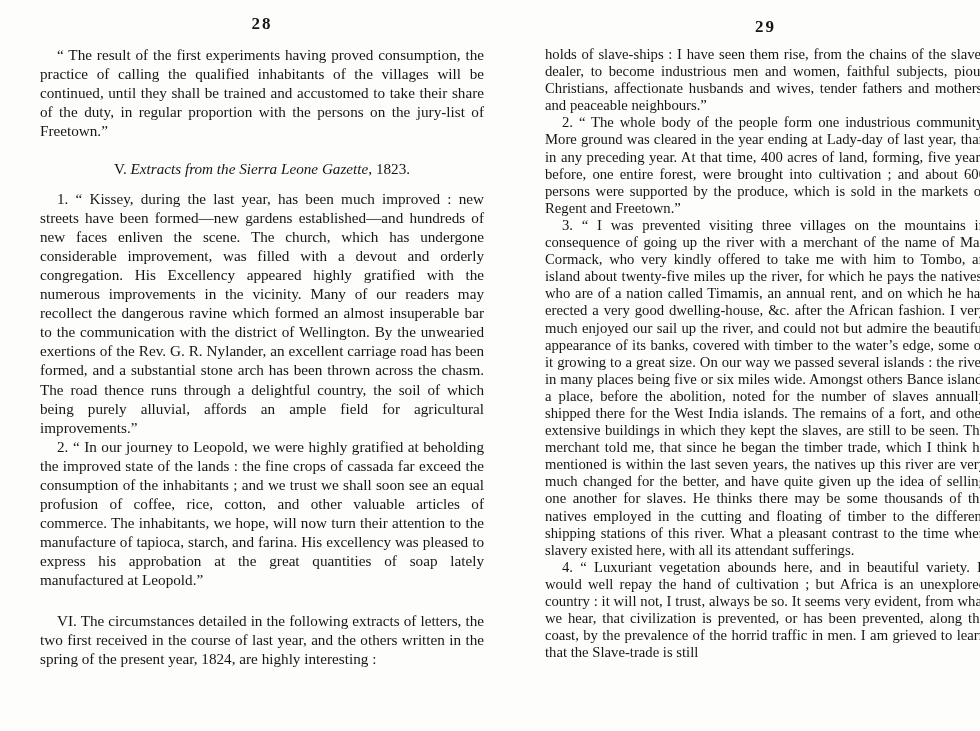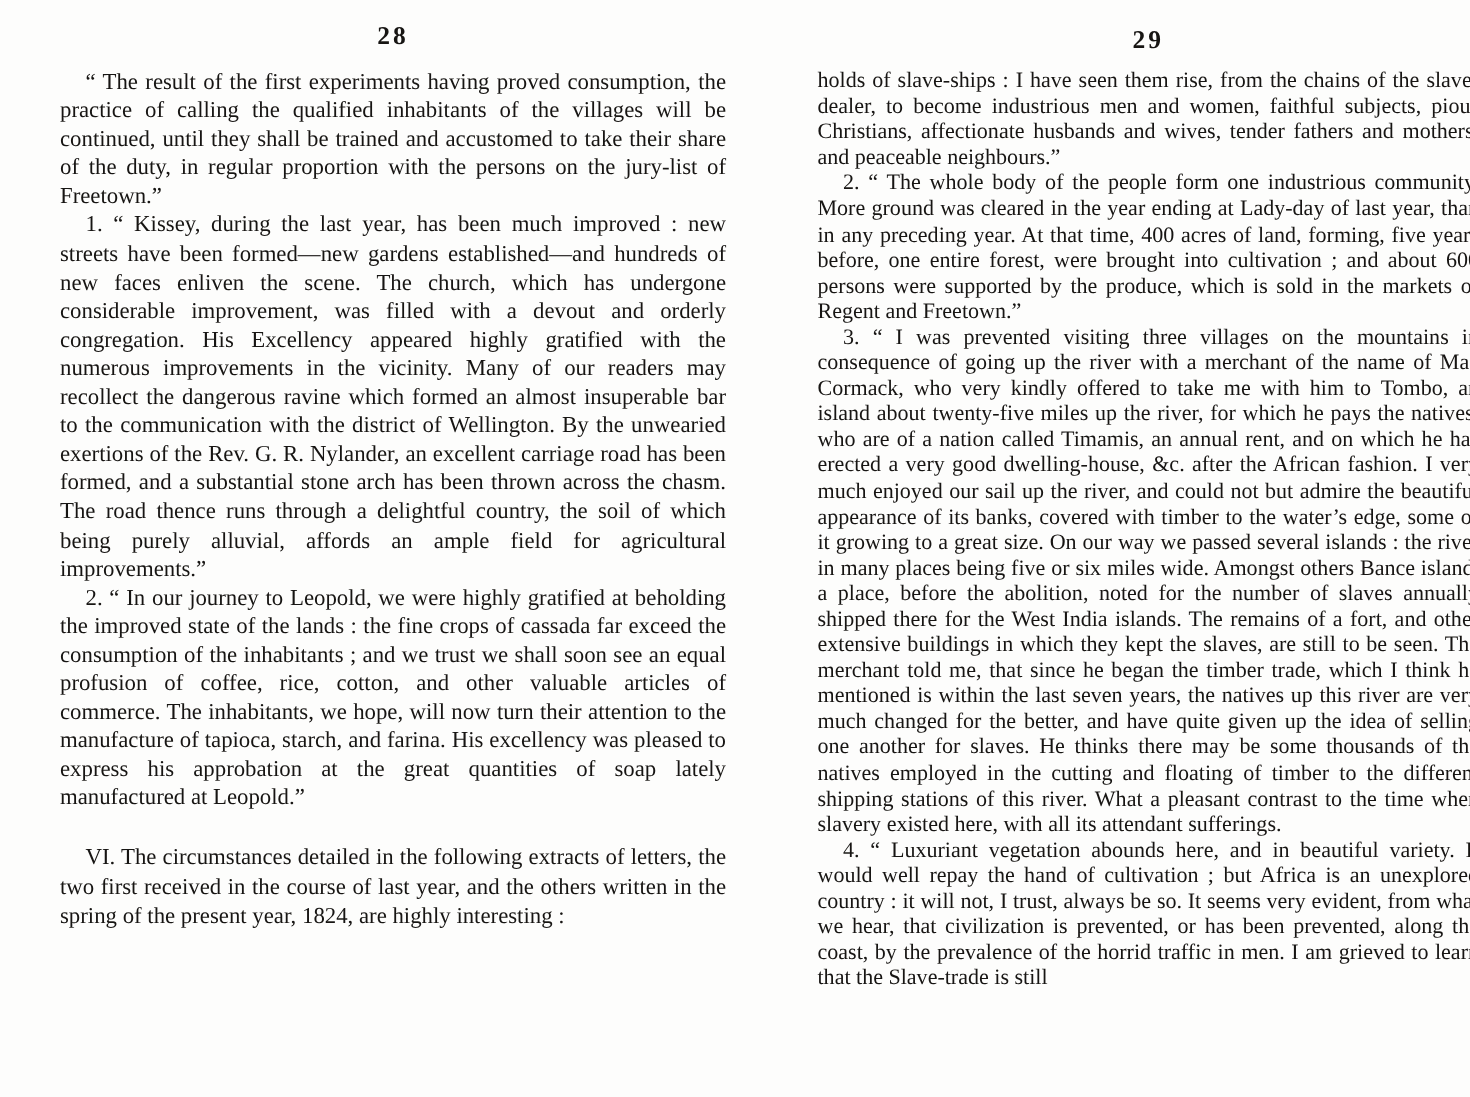--- a/index.html
+++ b/index.html
@@ -68,20 +68,23 @@
 </style>
 </head>
 <body>
 
 <div class="scan">
 
   <div class="page page-left">
     <div class="page-number">28</div>
     <div class="body-text">
       <p class="indent">“ The result of the first experiments having proved consumption, the practice of calling the qualified inhabitants of the villages will be continued, until they shall be trained and accustomed to take their share of the duty, in regular proportion with the persons on the jury-list of Freetown.”</p>
+      <p class="section-heading">
+        <span>V.  </span><span class="ital">Extracts from the Sierra Leone Gazette</span><span>, 1823.</span>
+      </p>
       <p class="indent">1. “ Kissey, during the last year, has been much improved :  new streets have been formed—new gardens established—and hundreds of new faces enliven the scene.  The church, which has undergone considerable improvement, was filled with a devout and orderly congregation.  His Excellency appeared highly gratified with the numerous improvements in the vicinity.  Many of our readers may recollect the dangerous ravine which formed an almost insuperable bar to the communication with the district of Wellington.  By the unwearied exertions of the Rev. G. R. Nylander, an excellent carriage road has been formed, and a substantial stone arch has been thrown across the chasm.  The road thence runs through a delightful country, the soil of which being purely alluvial, affords an ample field for agricultural improvements.”</p>
       <p class="indent">2. “ In our journey to Leopold, we were highly gratified at beholding the improved state of the lands :  the fine crops of cassada far exceed the consumption of the inhabitants ;  and we trust we shall soon see an equal profusion of coffee, rice, cotton, and other valuable articles of commerce.  The inhabitants, we hope, will now turn their attention to the manufacture of tapioca, starch, and farina.  His excellency was pleased to express his approbation at the great quantities of soap lately manufactured at Leopold.”</p>
       <p class="indent para-vi">VI.  The circumstances detailed in the following extracts of letters, the two first received in the course of last year, and the others written in the spring of the present year, 1824, are highly interesting :</p>
 
     </div>
   </div>
 
   <div class="page page-right">
     <div class="page-number">29</div>
     <div class="body-text">

